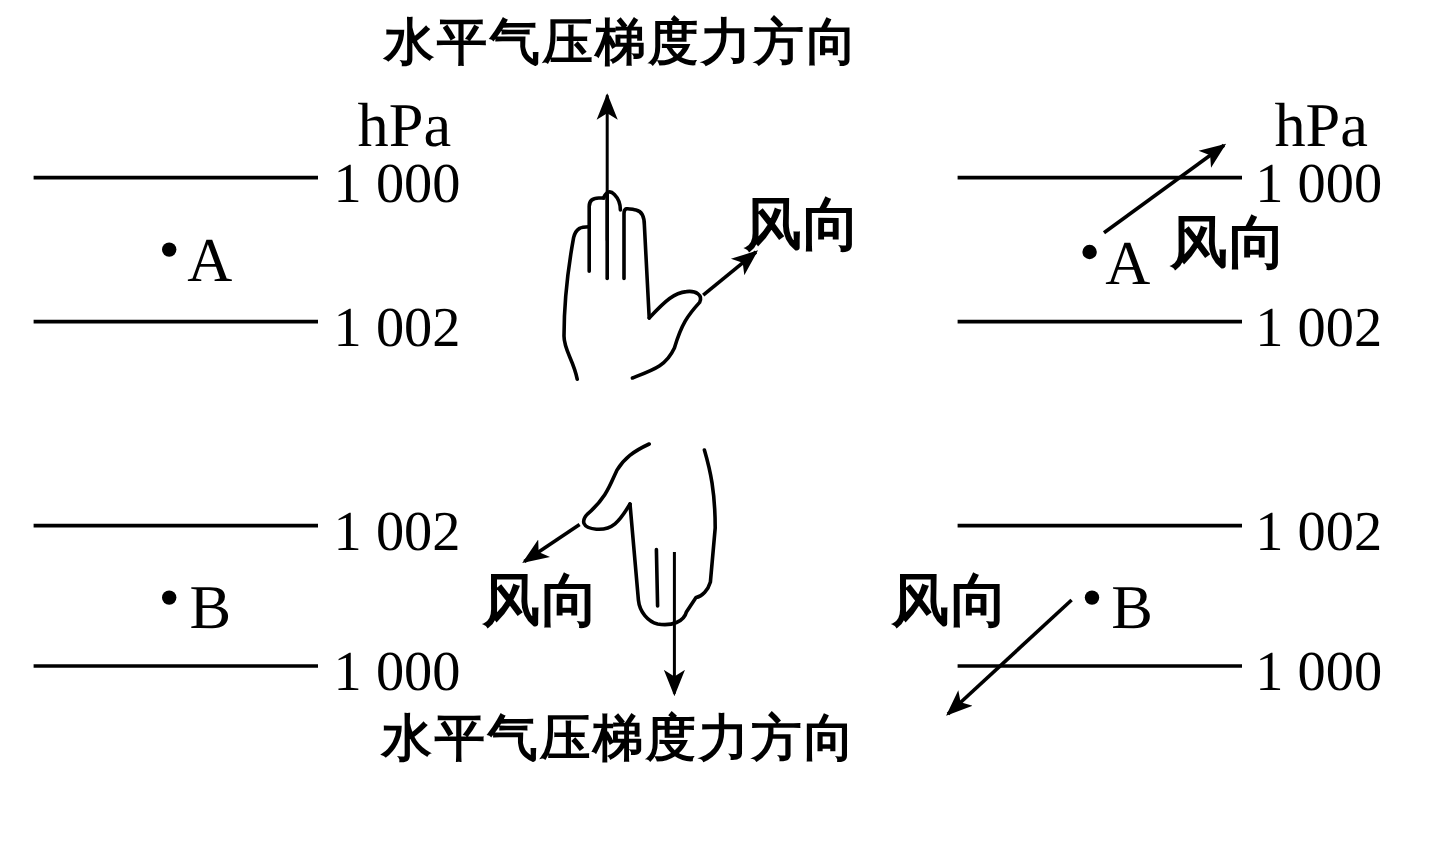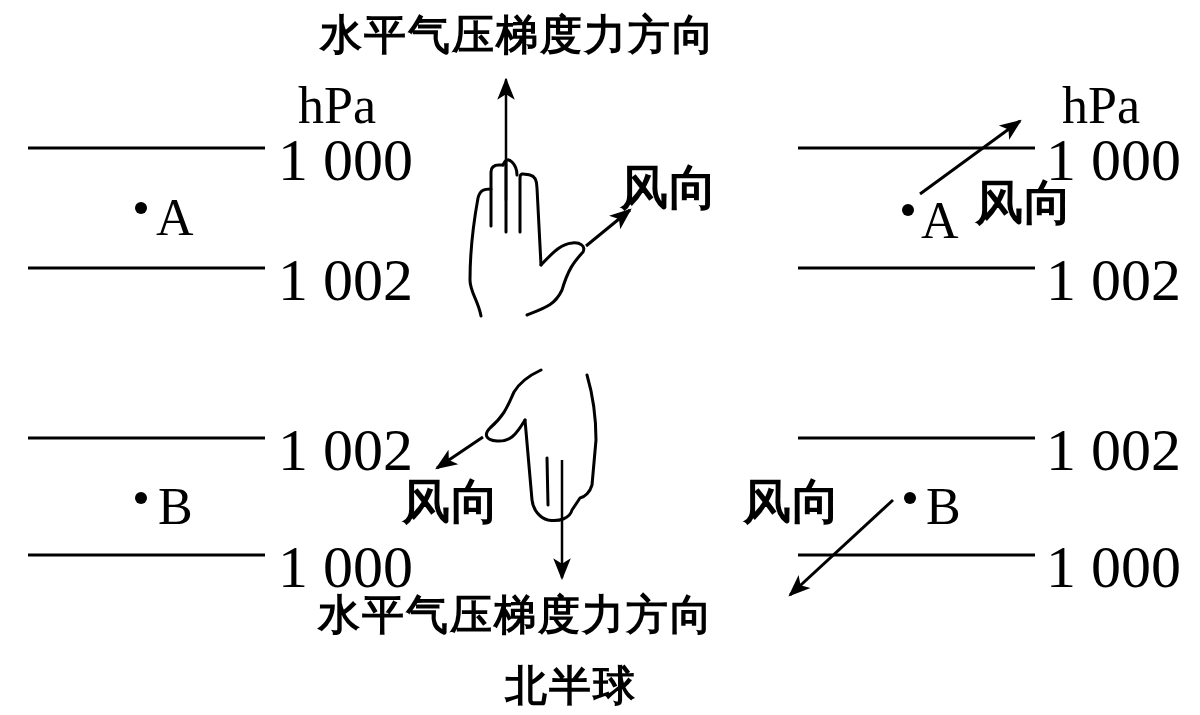--- a/index.html
+++ b/index.html
@@ -1,20 +1,20 @@
 <!DOCTYPE html>
 <html><head>
 <meta charset="utf-8">
 <style>
   html, body { margin: 0; padding: 0; background: #ffffff; }
   body { width: 1200px; height: 715px; overflow: hidden; }
   #canvas { position: relative; width: 1200px; height: 715px; border-radius: 23px; }
   svg { position: absolute; left: 0; top: 0; }
   .t { position: absolute; color: #000; white-space: nowrap; line-height: 1; }
-  .num { font-family: "Liberation Serif", "DejaVu Serif", serif; font-size: 60px; }
+  .num { font-family: "Liberation Serif", "DejaVu Serif", serif; font-size: 47px; }
   .cn { font-family: "DejaVu Serif", "Liberation Serif", serif; font-size: 42px; font-weight: bold; letter-spacing: 2px; }
   .cn-sm { font-family: "DejaVu Serif", "Liberation Serif", serif; font-size: 48px; font-weight: bold; letter-spacing: 1px; }
   .pt { font-family: "Liberation Serif", "DejaVu Serif", serif; font-size: 52px; }
 </style>
 </head>
 <body>
 
 <div id="canvas">
 
   <svg width="1200" height="715" viewBox="0 0 1200 715">
@@ -97,14 +97,13 @@
   <div class="t pt" style="left:921px; top:195px;">A</div>
   <div class="t pt" style="left:926px; top:481px;">B</div>
 
   <div class="t cn-sm" style="left:975px; top:178px;">风向</div>
   <div class="t cn-sm" style="left:743px; top:477px;">风向</div>
 
   <div class="t cn-sm" style="left:620px; top:163px;">风向</div>
   <div class="t cn-sm" style="left:402px; top:477px;">风向</div>
 
   <div class="t cn" style="left:318px; top:594px;">水平气压梯度力方向</div>
-  <div class="t cn" style="left:505px; top:665px;">北半球</div>
 </div>
 
 </body></html>

